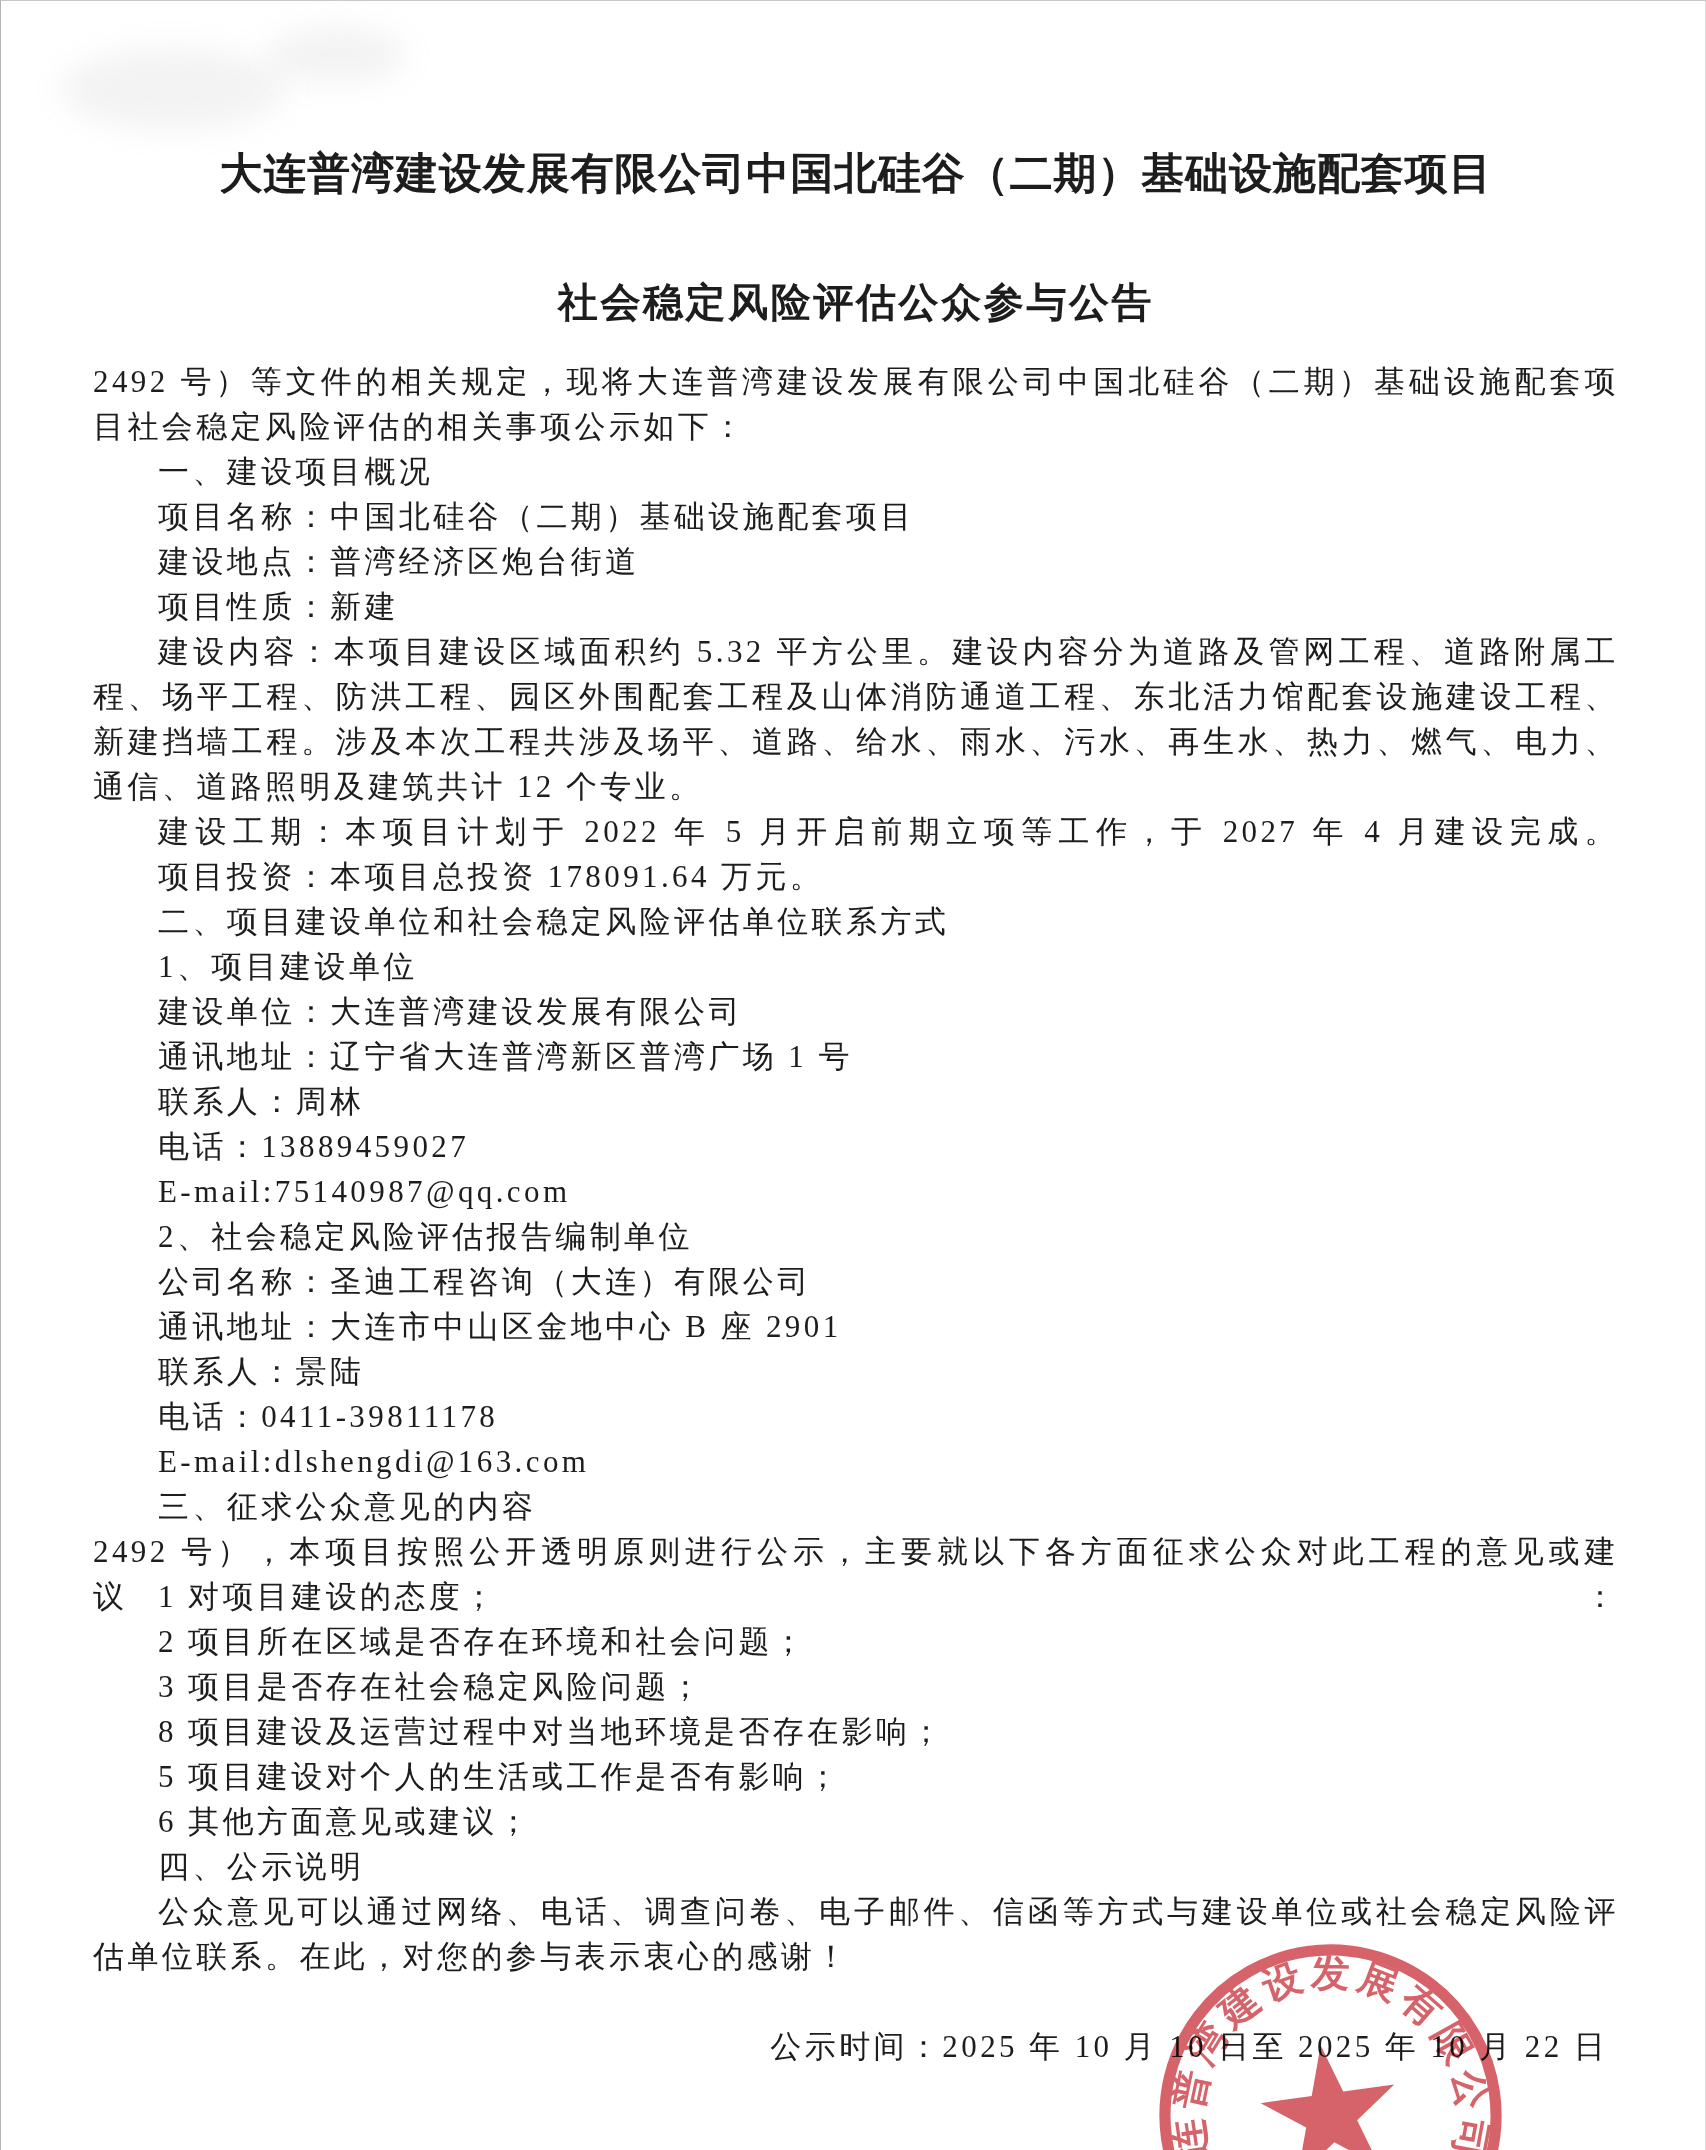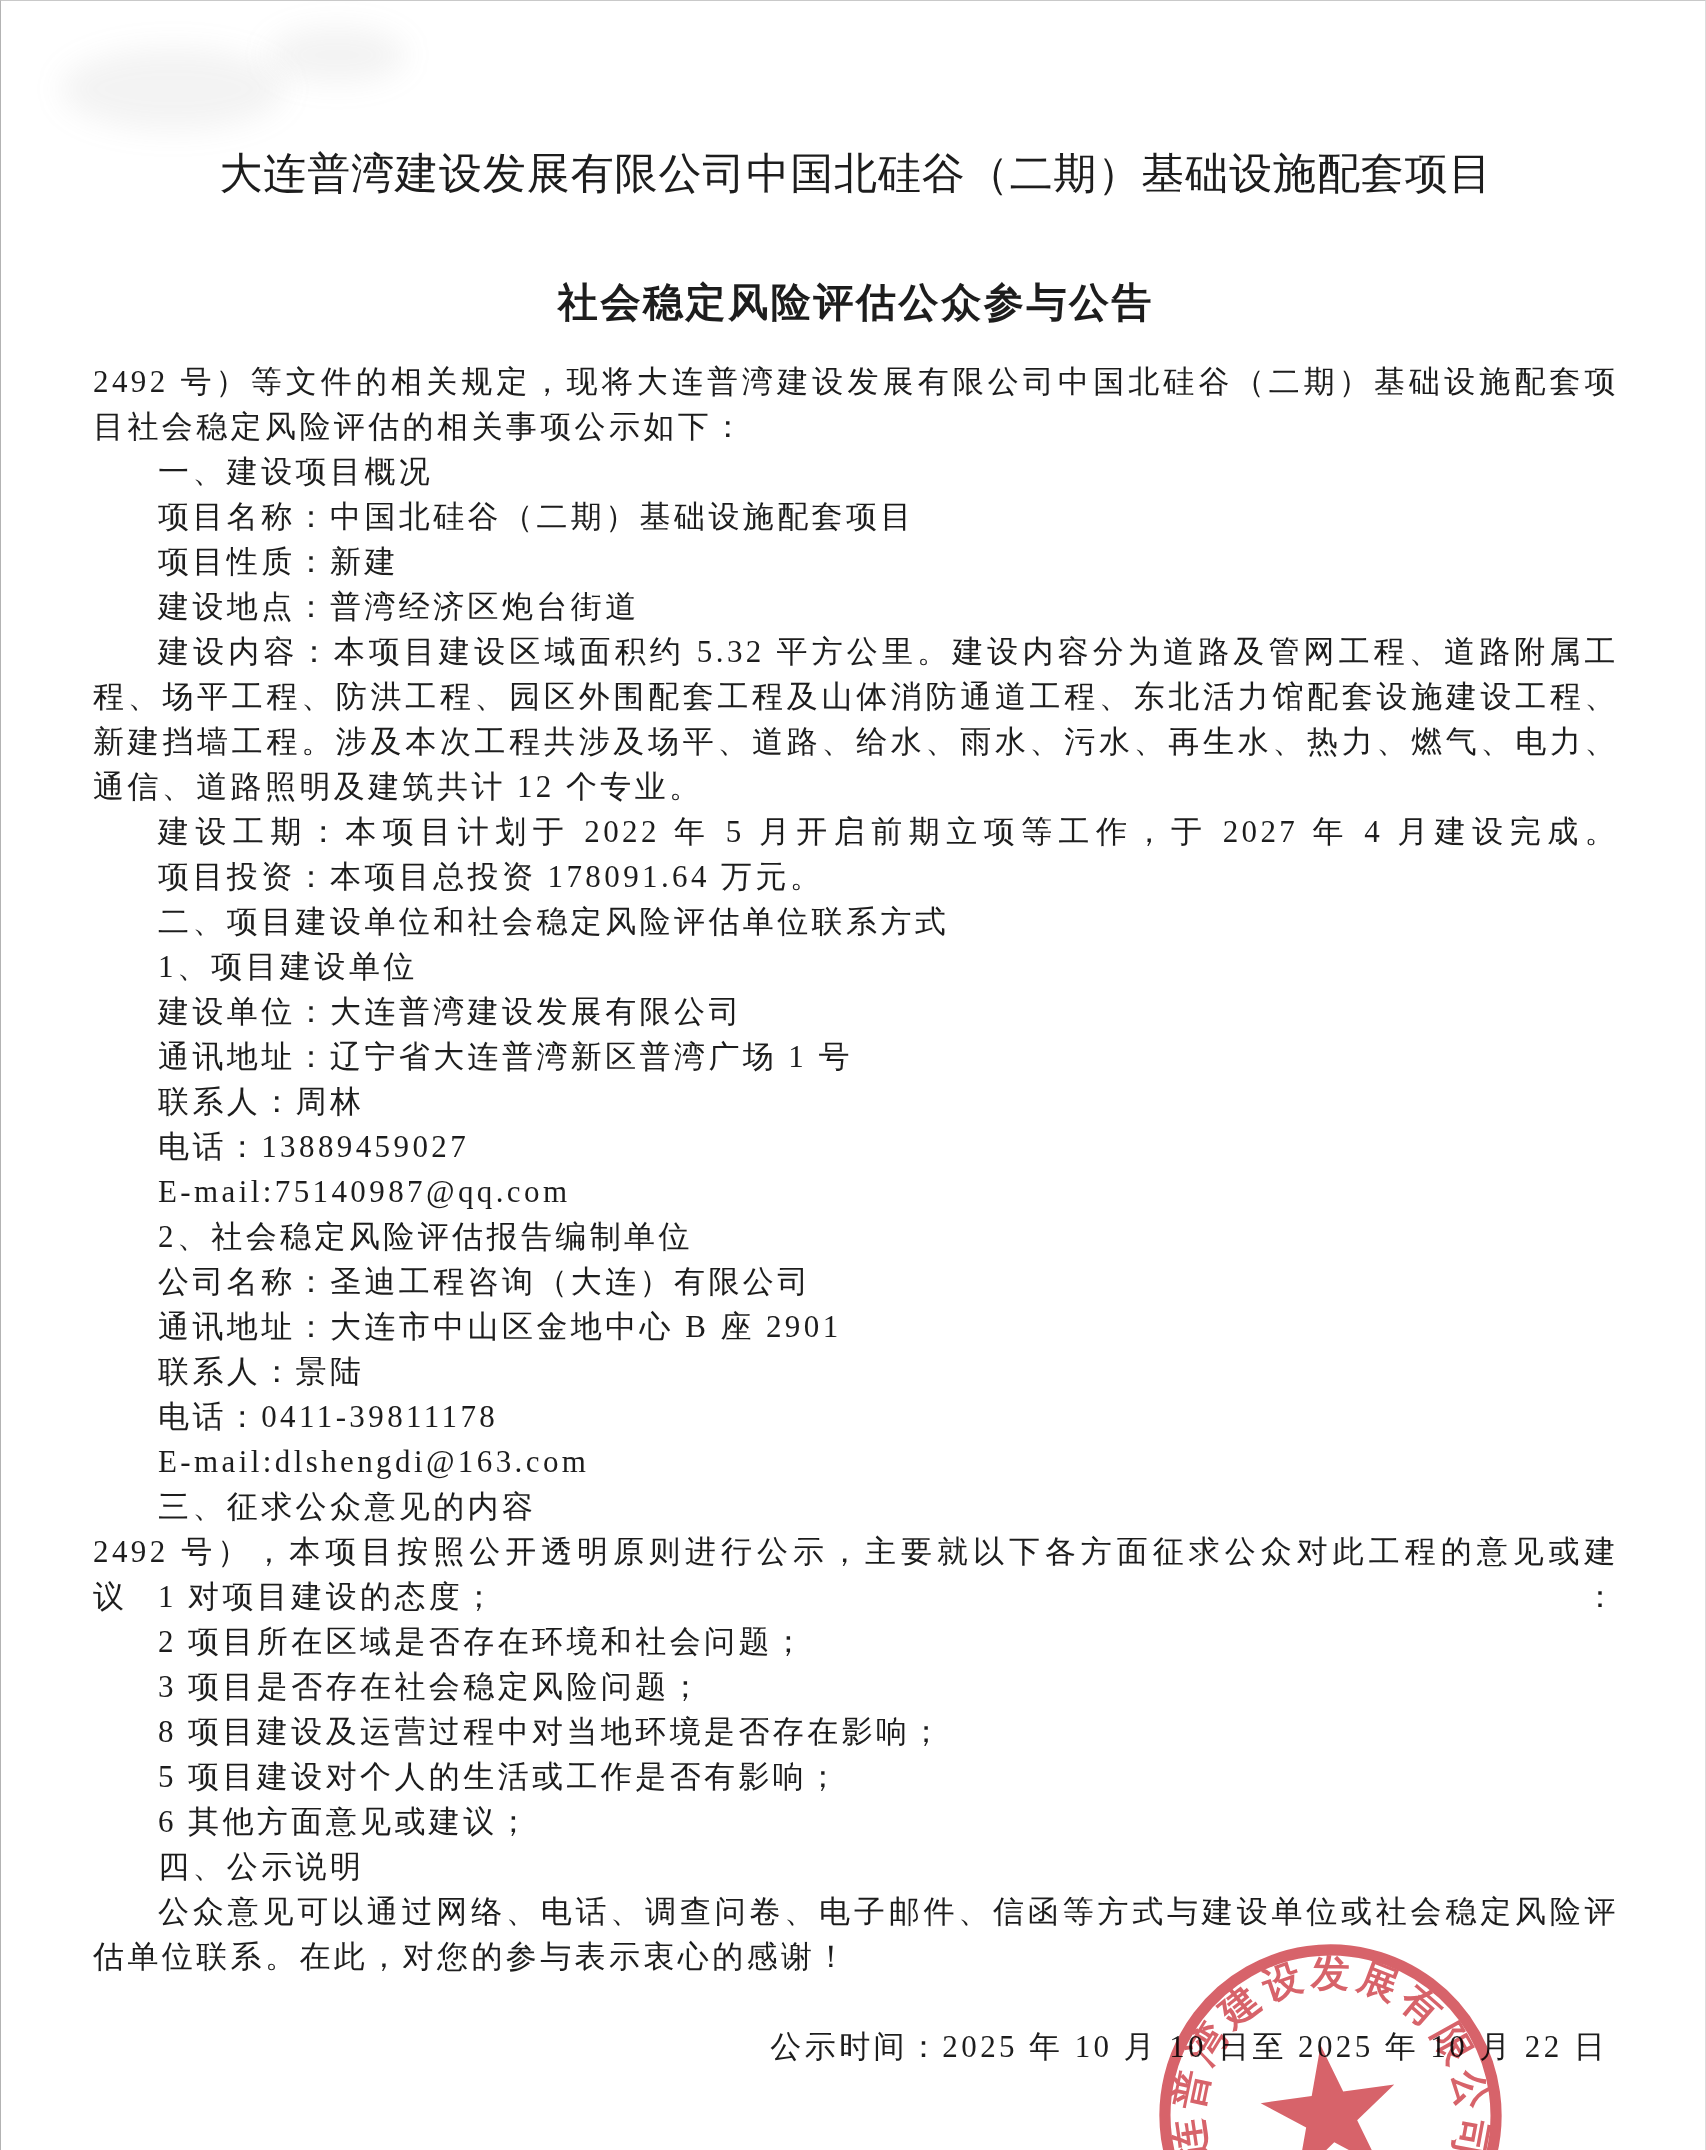--- a/index.html
+++ b/index.html
@@ -20,21 +20,21 @@
     border-top: 0.9px solid #c9c9c9;
     border-right: 0.9px solid #dcdcdc;
   }
   .doc {
     padding: 0 86px 0 92px;
   }
   .title {
     margin: 144px 0 0 0;
     text-align: center;
     font-size: 43px;
-    font-weight: 400;
+    font-weight: 700;
     letter-spacing: 0.9px;
     white-space: nowrap;
   }
   .subtitle {
     margin: 72px 0 0 0;
     text-align: center;
     font-size: 40px;
     font-weight: 700;
     letter-spacing: 2.6px;
   }
@@ -107,22 +107,22 @@
   <div class="smudge smudge-2"></div>
 
   <div class="doc">
     <div class="title">大连普湾建设发展有限公司中国北硅谷（二期）基础设施配套项目</div>
     <div class="subtitle">社会稳定风险评估公众参与公告</div>
     <div class="body-block">
         <div class="line fill">2492 号）等文件的相关规定，现将大连普湾建设发展有限公司中国北硅谷（二期）基础设施配套项</div>
         <div class="line">目社会稳定风险评估的相关事项公示如下：</div>
         <div class="line indent bold">一、建设项目概况</div>
         <div class="line indent">项目名称：中国北硅谷（二期）基础设施配套项目</div>
+        <div class="line indent">建设地点：普湾经济区炮台街道</div>
         <div class="line indent">项目性质：新建</div>
-        <div class="line indent">建设地点：普湾经济区炮台街道</div>
         <div class="line indent fill">建设内容：本项目建设区域面积约 5.32 平方公里。建设内容分为道路及管网工程、道路附属工</div>
         <div class="line fill">程、场平工程、防洪工程、园区外围配套工程及山体消防通道工程、东北活力馆配套设施建设工程、</div>
         <div class="line fill">新建挡墙工程。涉及本次工程共涉及场平、道路、给水、雨水、污水、再生水、热力、燃气、电力、</div>
         <div class="line">通信、道路照明及建筑共计 12 个专业。</div>
         <div class="line indent fill">建设工期：本项目计划于 2022 年 5 月开启前期立项等工作，于 2027 年 4 月建设完成。</div>
         <div class="line indent">项目投资：本项目总投资 178091.64 万元。</div>
         <div class="line indent bold">二、项目建设单位和社会稳定风险评估单位联系方式</div>
         <div class="line indent">1、项目建设单位</div>
         <div class="line indent">建设单位：大连普湾建设发展有限公司</div>
         <div class="line indent">通讯地址：辽宁省大连普湾新区普湾广场 1 号</div>

